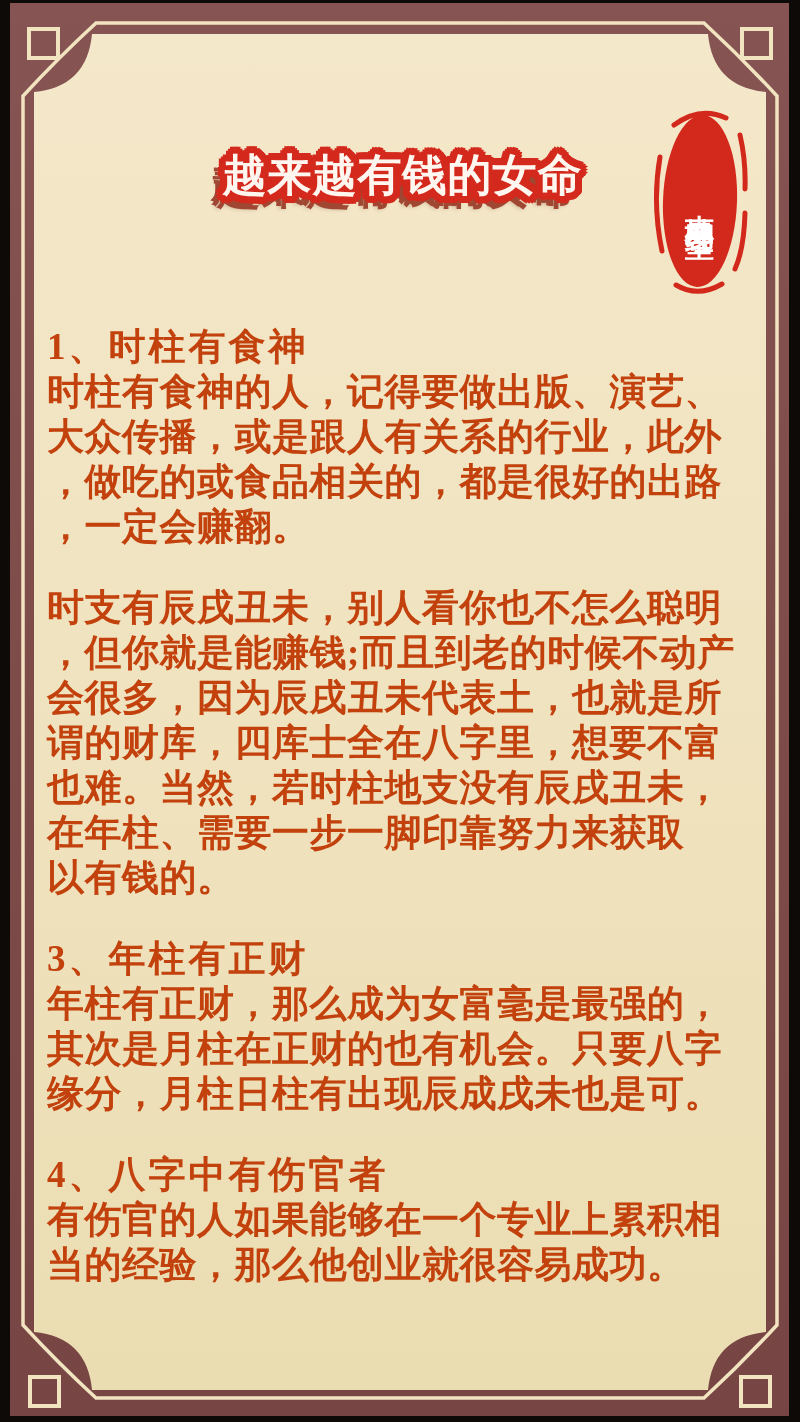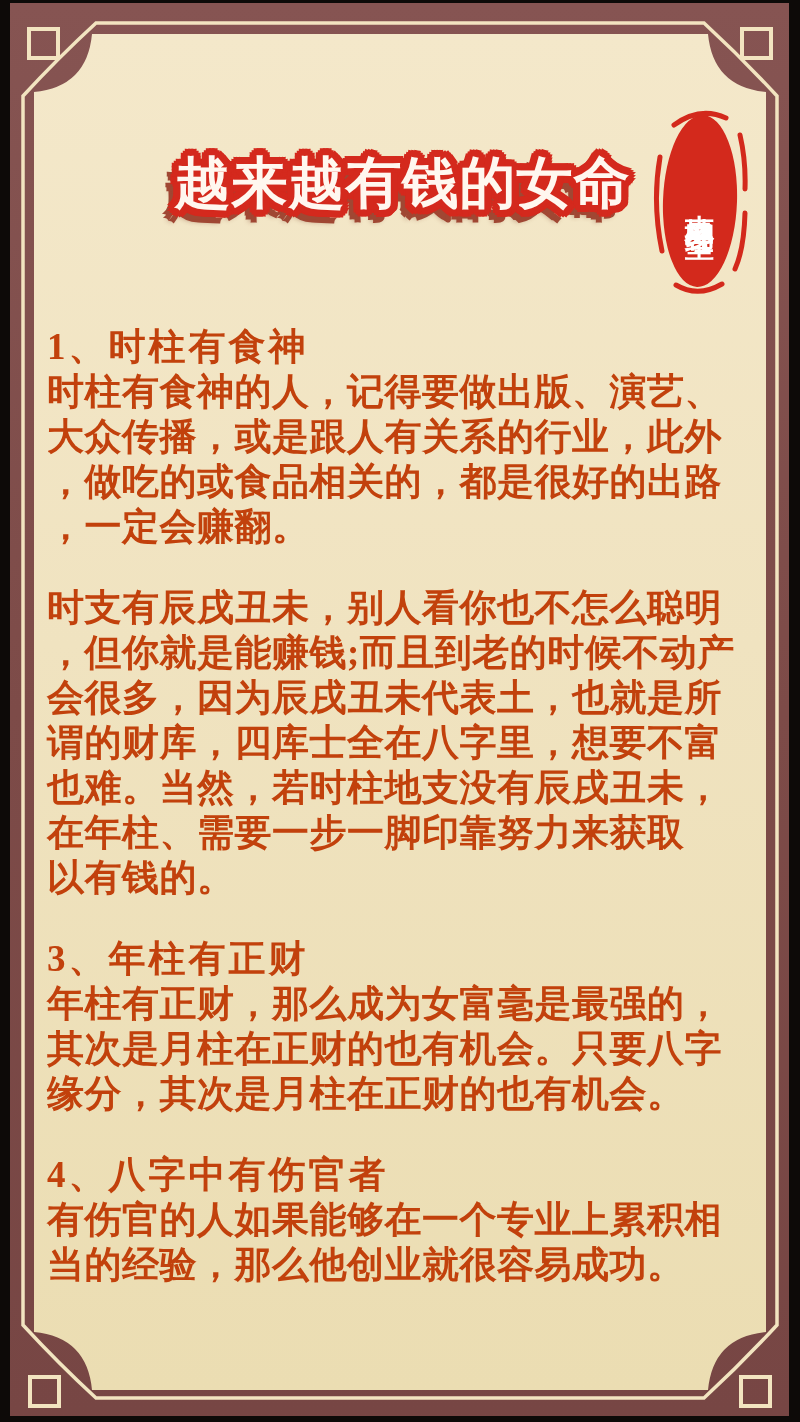--- a/index.html
+++ b/index.html
@@ -11,21 +11,21 @@
     font-family: "Liberation Serif", "DejaVu Serif", serif;
   }
   .stage { position: absolute; inset: 0; width: 800px; height: 1422px; }
   svg.frame { position: absolute; left: 0; top: 0; z-index: 0; }
 
   .poster-title {
     position: absolute;
     left: 80px; top: 146px; width: 645px;
     z-index: 3;
     text-align: center;
-    font-size: 56px;
+    font-size: 44px;
     font-weight: 900;
     letter-spacing: 1px;
     color: #fff7ef;
     white-space: nowrap;
     text-shadow:
       7px 0 0 #d4291d, -7px 0 0 #d4291d, 0 7px 0 #d4291d, 0 -7px 0 #d4291d,
       5px 5px 0 #d4291d, -5px 5px 0 #d4291d, 5px -5px 0 #d4291d, -5px -5px 0 #d4291d,
       7px 3px 0 #d4291d, 7px -3px 0 #d4291d, -7px 3px 0 #d4291d, -7px -3px 0 #d4291d,
       3px 7px 0 #d4291d, -3px 7px 0 #d4291d, 3px -7px 0 #d4291d, -3px -7px 0 #d4291d,
       -11px 10px 0 #a04733, -6px 13px 0 #a04733, -12px 6px 0 #a04733,
@@ -136,21 +136,21 @@
       <div class="line">谓的财库，四库士全在八字里，想要不富</div>
       <div class="line">也难。当然，若时柱地支没有辰戌丑未，</div>
       <div class="line">在年柱、需要一步一脚印靠努力来获取</div>
       <div class="line">以有钱的。</div>
     </div>
 
     <div class="section">
       <div class="h">3、年柱有正财</div>
       <div class="line">年柱有正财，那么成为女富毫是最强的，</div>
       <div class="line">其次是月柱在正财的也有机会。只要八字</div>
-      <div class="line">缘分，其次是月柱在正财的也有机会。</div>
+      <div class="line">缘分，月柱日柱有出现辰成戌未也是可。</div>
     </div>
 
     <div class="section">
       <div class="h">4、八字中有伤官者</div>
       <div class="line">有伤官的人如果能够在一个专业上累积相</div>
       <div class="line">当的经验，那么他创业就很容易成功。</div>
     </div>
 
   </div>
 </div>

